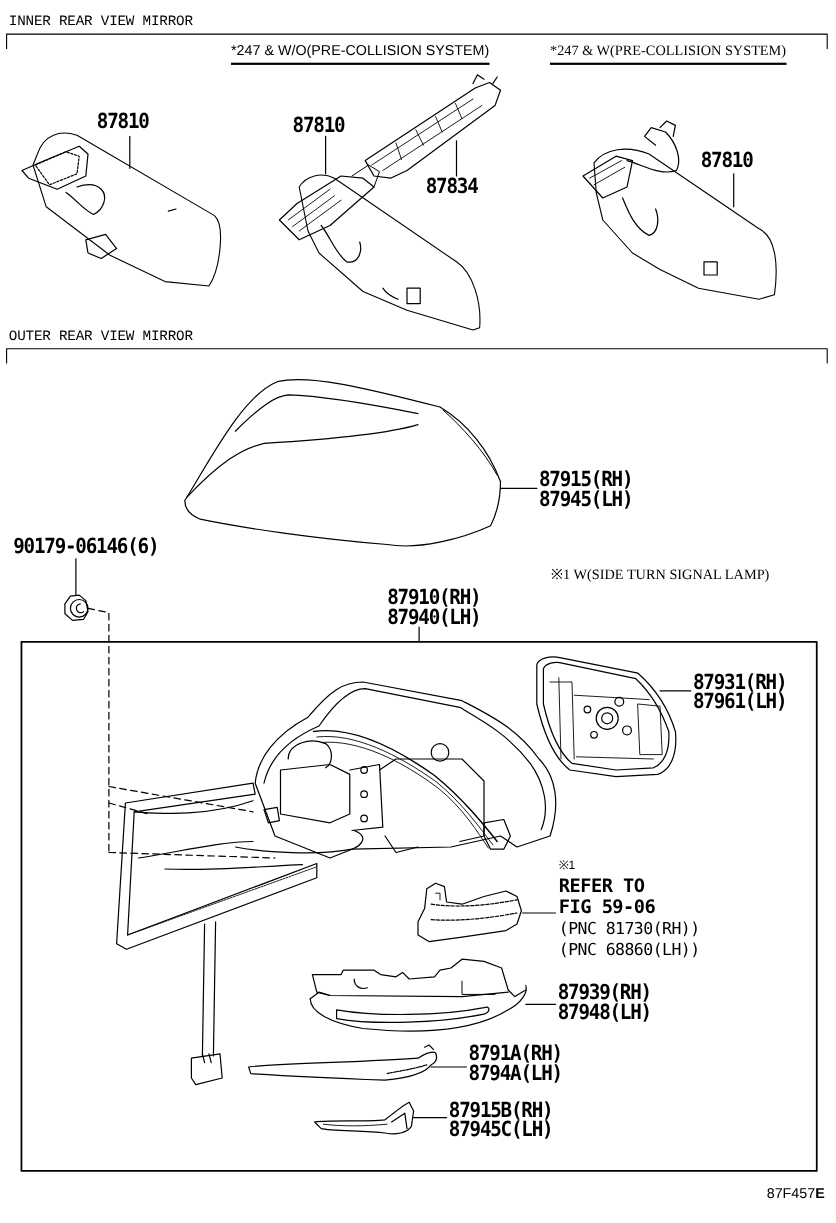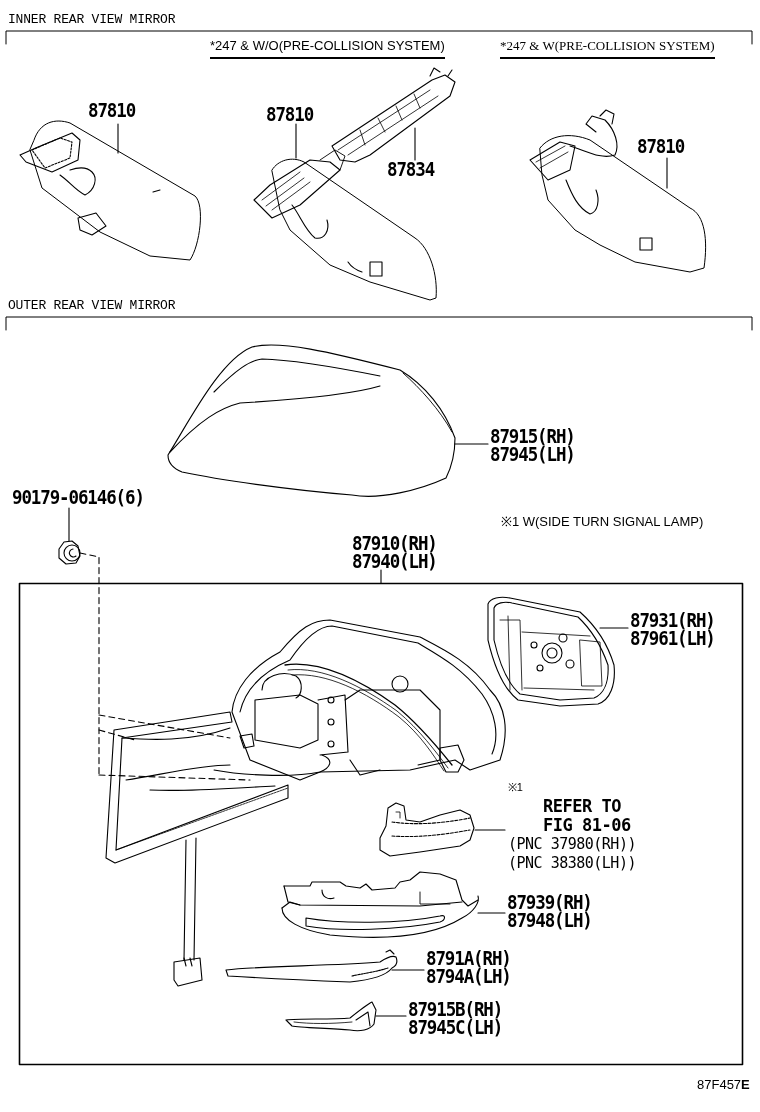--- a/index.html
+++ b/index.html
@@ -5,23 +5,23 @@
   html, body { margin: 0; padding: 0; background: #ffffff; }
   body { width: 760px; height: 1112px; position: relative; overflow: hidden;
          font-family: "Liberation Sans", sans-serif; color: #000; }
   .abs { position: absolute; }
   .section-title { font-family: Liberation Mono, monospace; font-size: 13px; letter-spacing: -0.2px; line-height: 14px; white-space: nowrap; }
   .variant-title { font-family: "Liberation Sans", sans-serif; font-size: 13px; line-height: 14px; white-space: nowrap;
                    border-bottom: 2px solid #000; padding-bottom: 4px; }
   .pn { font-family: "DejaVu Sans Mono", monospace; font-weight: bold; font-size: 19px; line-height: 18px;
         letter-spacing: -1.2px; white-space: nowrap; transform: scaleX(0.92); transform-origin: left top; }
   .pn div { height: 18px; }
-  .note { font-family: Liberation Sans, sans-serif; font-size: 13px; white-space: nowrap; line-height: 14px; }
+  .note { font-family: Liberation Serif, serif; font-size: 13px; white-space: nowrap; line-height: 14px; }
   .ref { font-family: "DejaVu Sans Mono", monospace; font-size: 15px; line-height: 19px; white-space: nowrap; letter-spacing: -0.5px; }
-  .ref .b { font-weight: bold; font-size: 17px; margin-left: 35px; }
+  .ref .b { font-weight: bold; font-size: 17px; }
   .ref .small { font-size: 11px; font-family: "Liberation Sans", sans-serif; }
   .code { font-family: "Liberation Sans", sans-serif; font-size: 13px; white-space: nowrap; text-align: center; }
   .code b { font-weight: bold; }
   svg.art { position: absolute; left: 0; top: 0; }
   .clickable { cursor: pointer; }
 </style>
 </head>
 <body>
 
 <svg class="art" width="760" height="1112" viewBox="0 0 760 1112" fill="none" stroke="#000" stroke-width="1.1" stroke-linejoin="round" stroke-linecap="round">
@@ -207,23 +207,23 @@
 </div>
 
 <div class="abs pn clickable" style="left:630px; top:611px;">
   <div>87931(RH)</div>
   <div>87961(LH)</div>
 </div>
 
 <div class="abs ref clickable" style="left:508px; top:778px;">
   <div class="small">※1</div>
   <div class="b">REFER TO</div>
-  <div class="b">FIG 81-06</div>
-  <div>(PNC 37980(RH))</div>
-  <div>(PNC 38380(LH))</div>
+  <div class="b">FIG 59-06</div>
+  <div>(PNC 81730(RH))</div>
+  <div>(PNC 68860(LH))</div>
 </div>
 
 <div class="abs pn clickable" style="left:507px; top:893px;">
   <div>87939(RH)</div>
   <div>87948(LH)</div>
 </div>
 
 <div class="abs pn clickable" style="left:426px; top:949px;">
   <div>8791A(RH)</div>
   <div>8794A(LH)</div>

